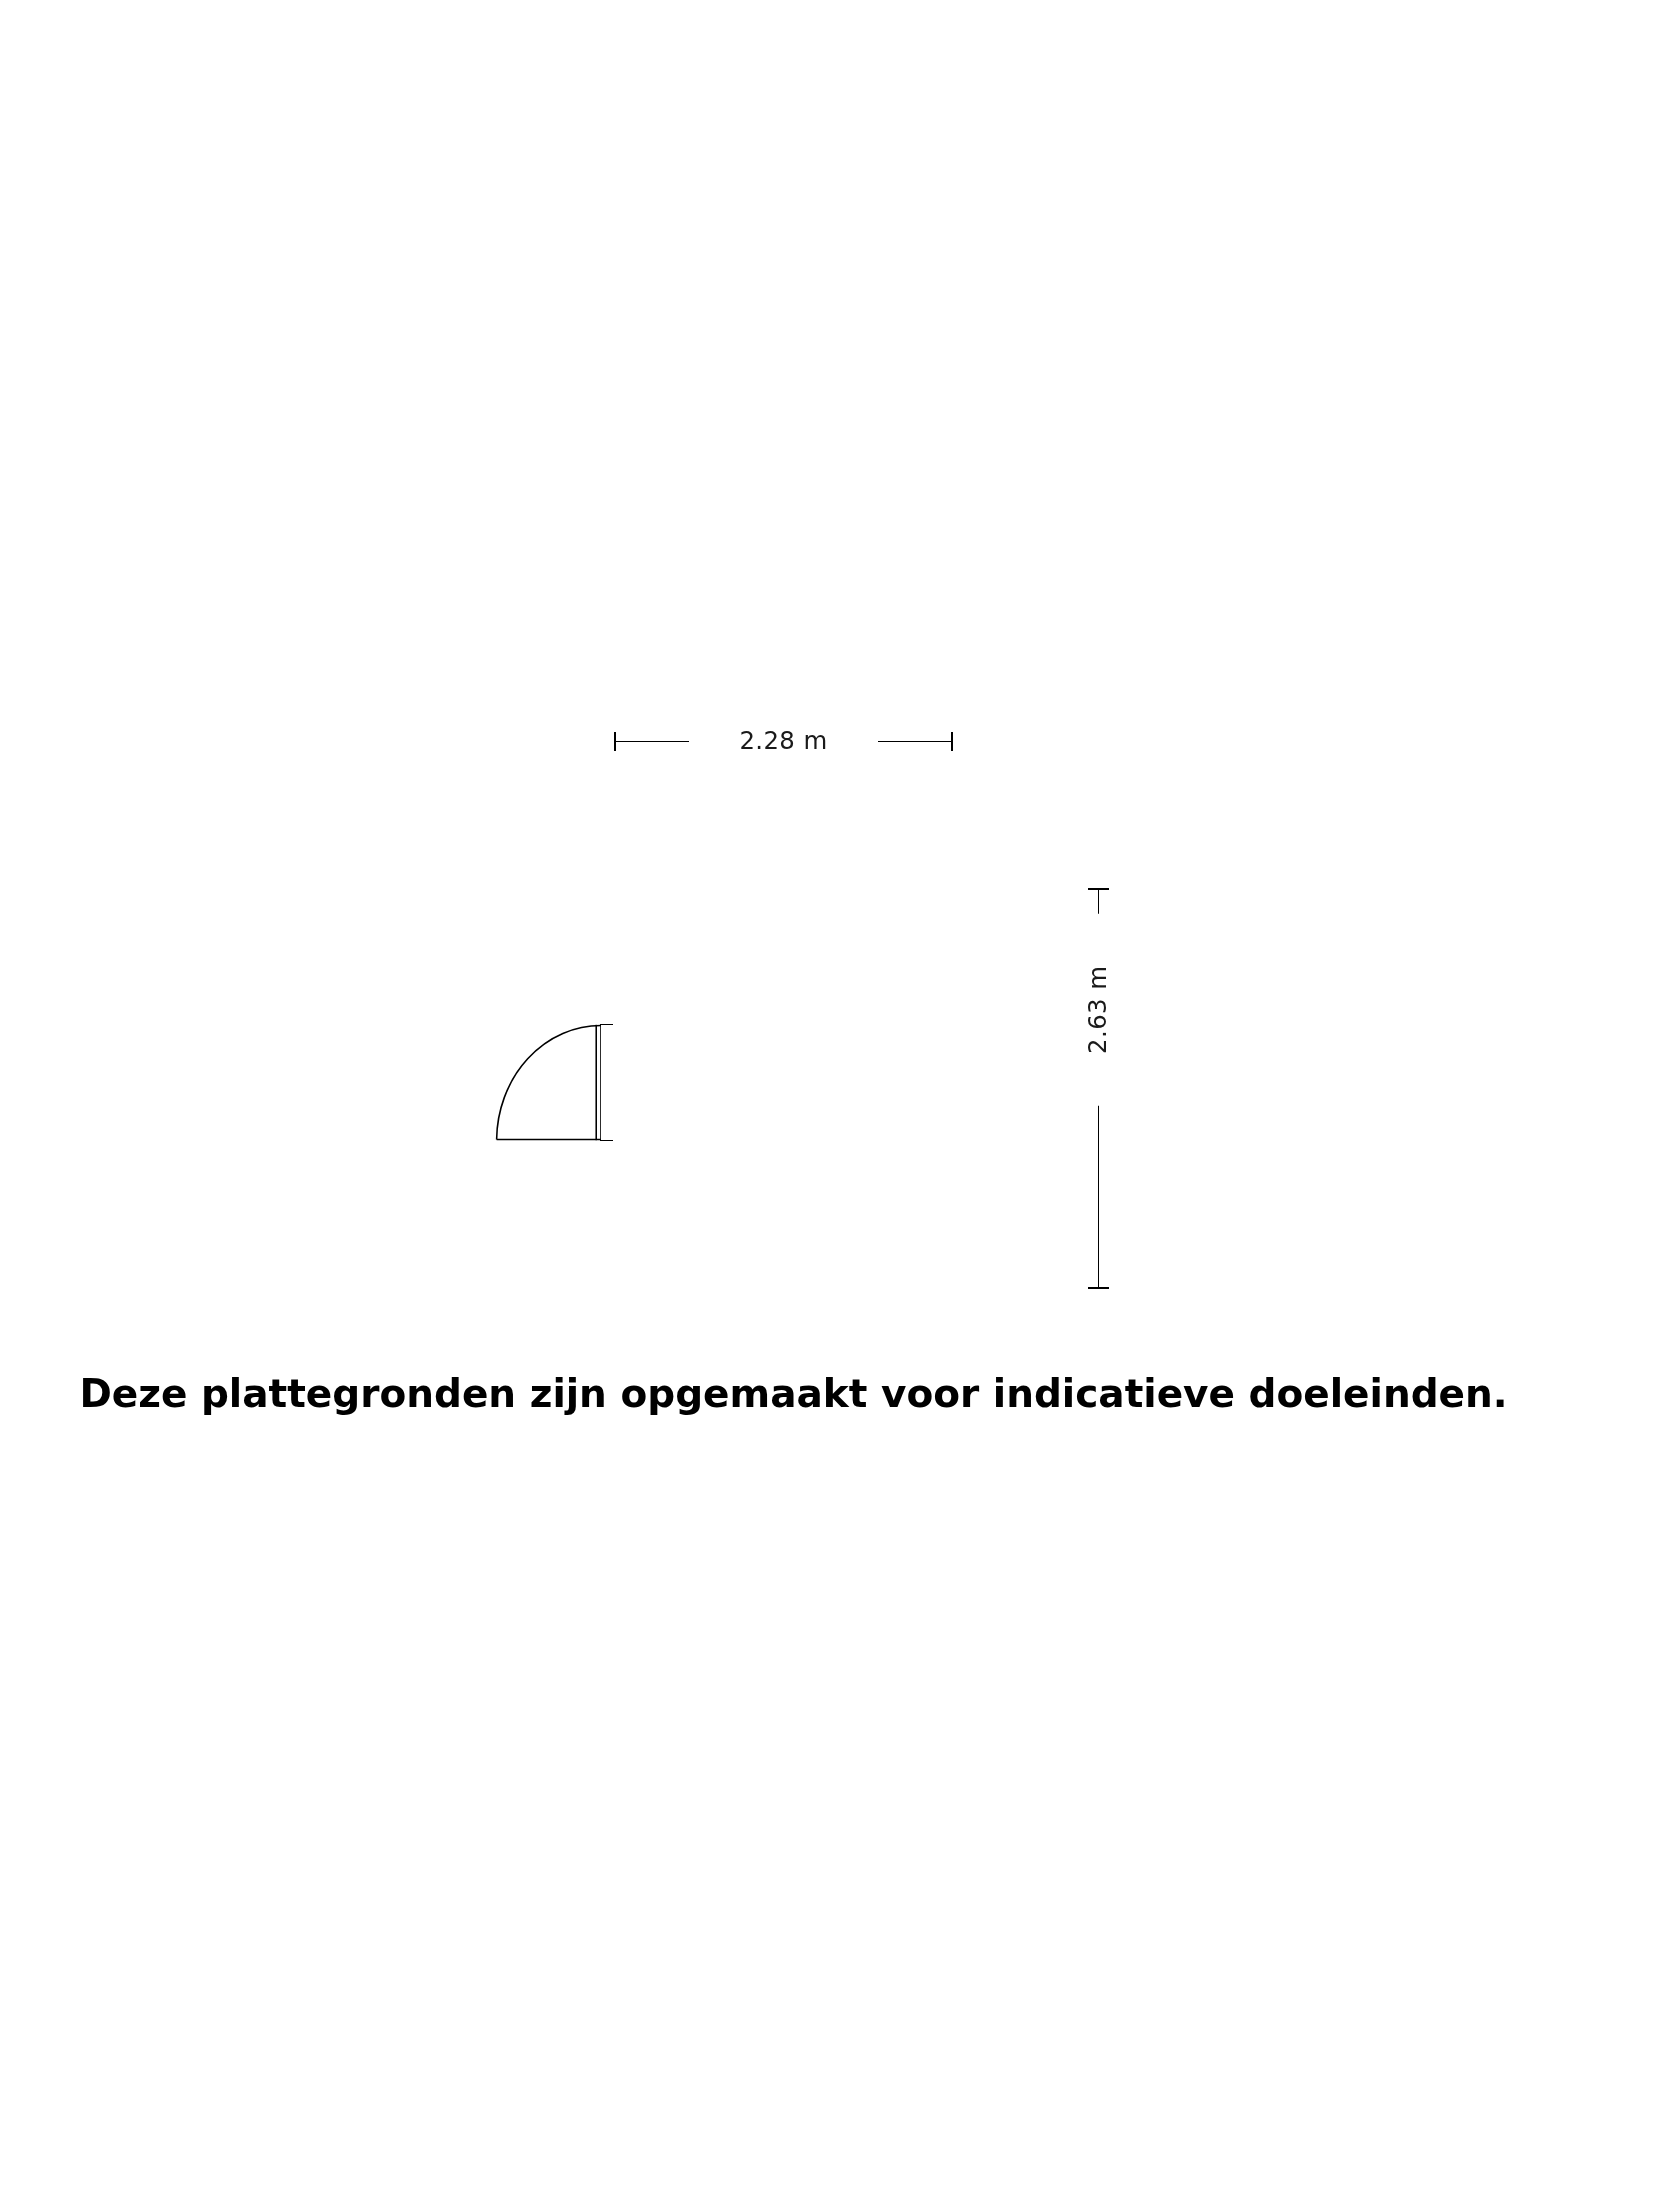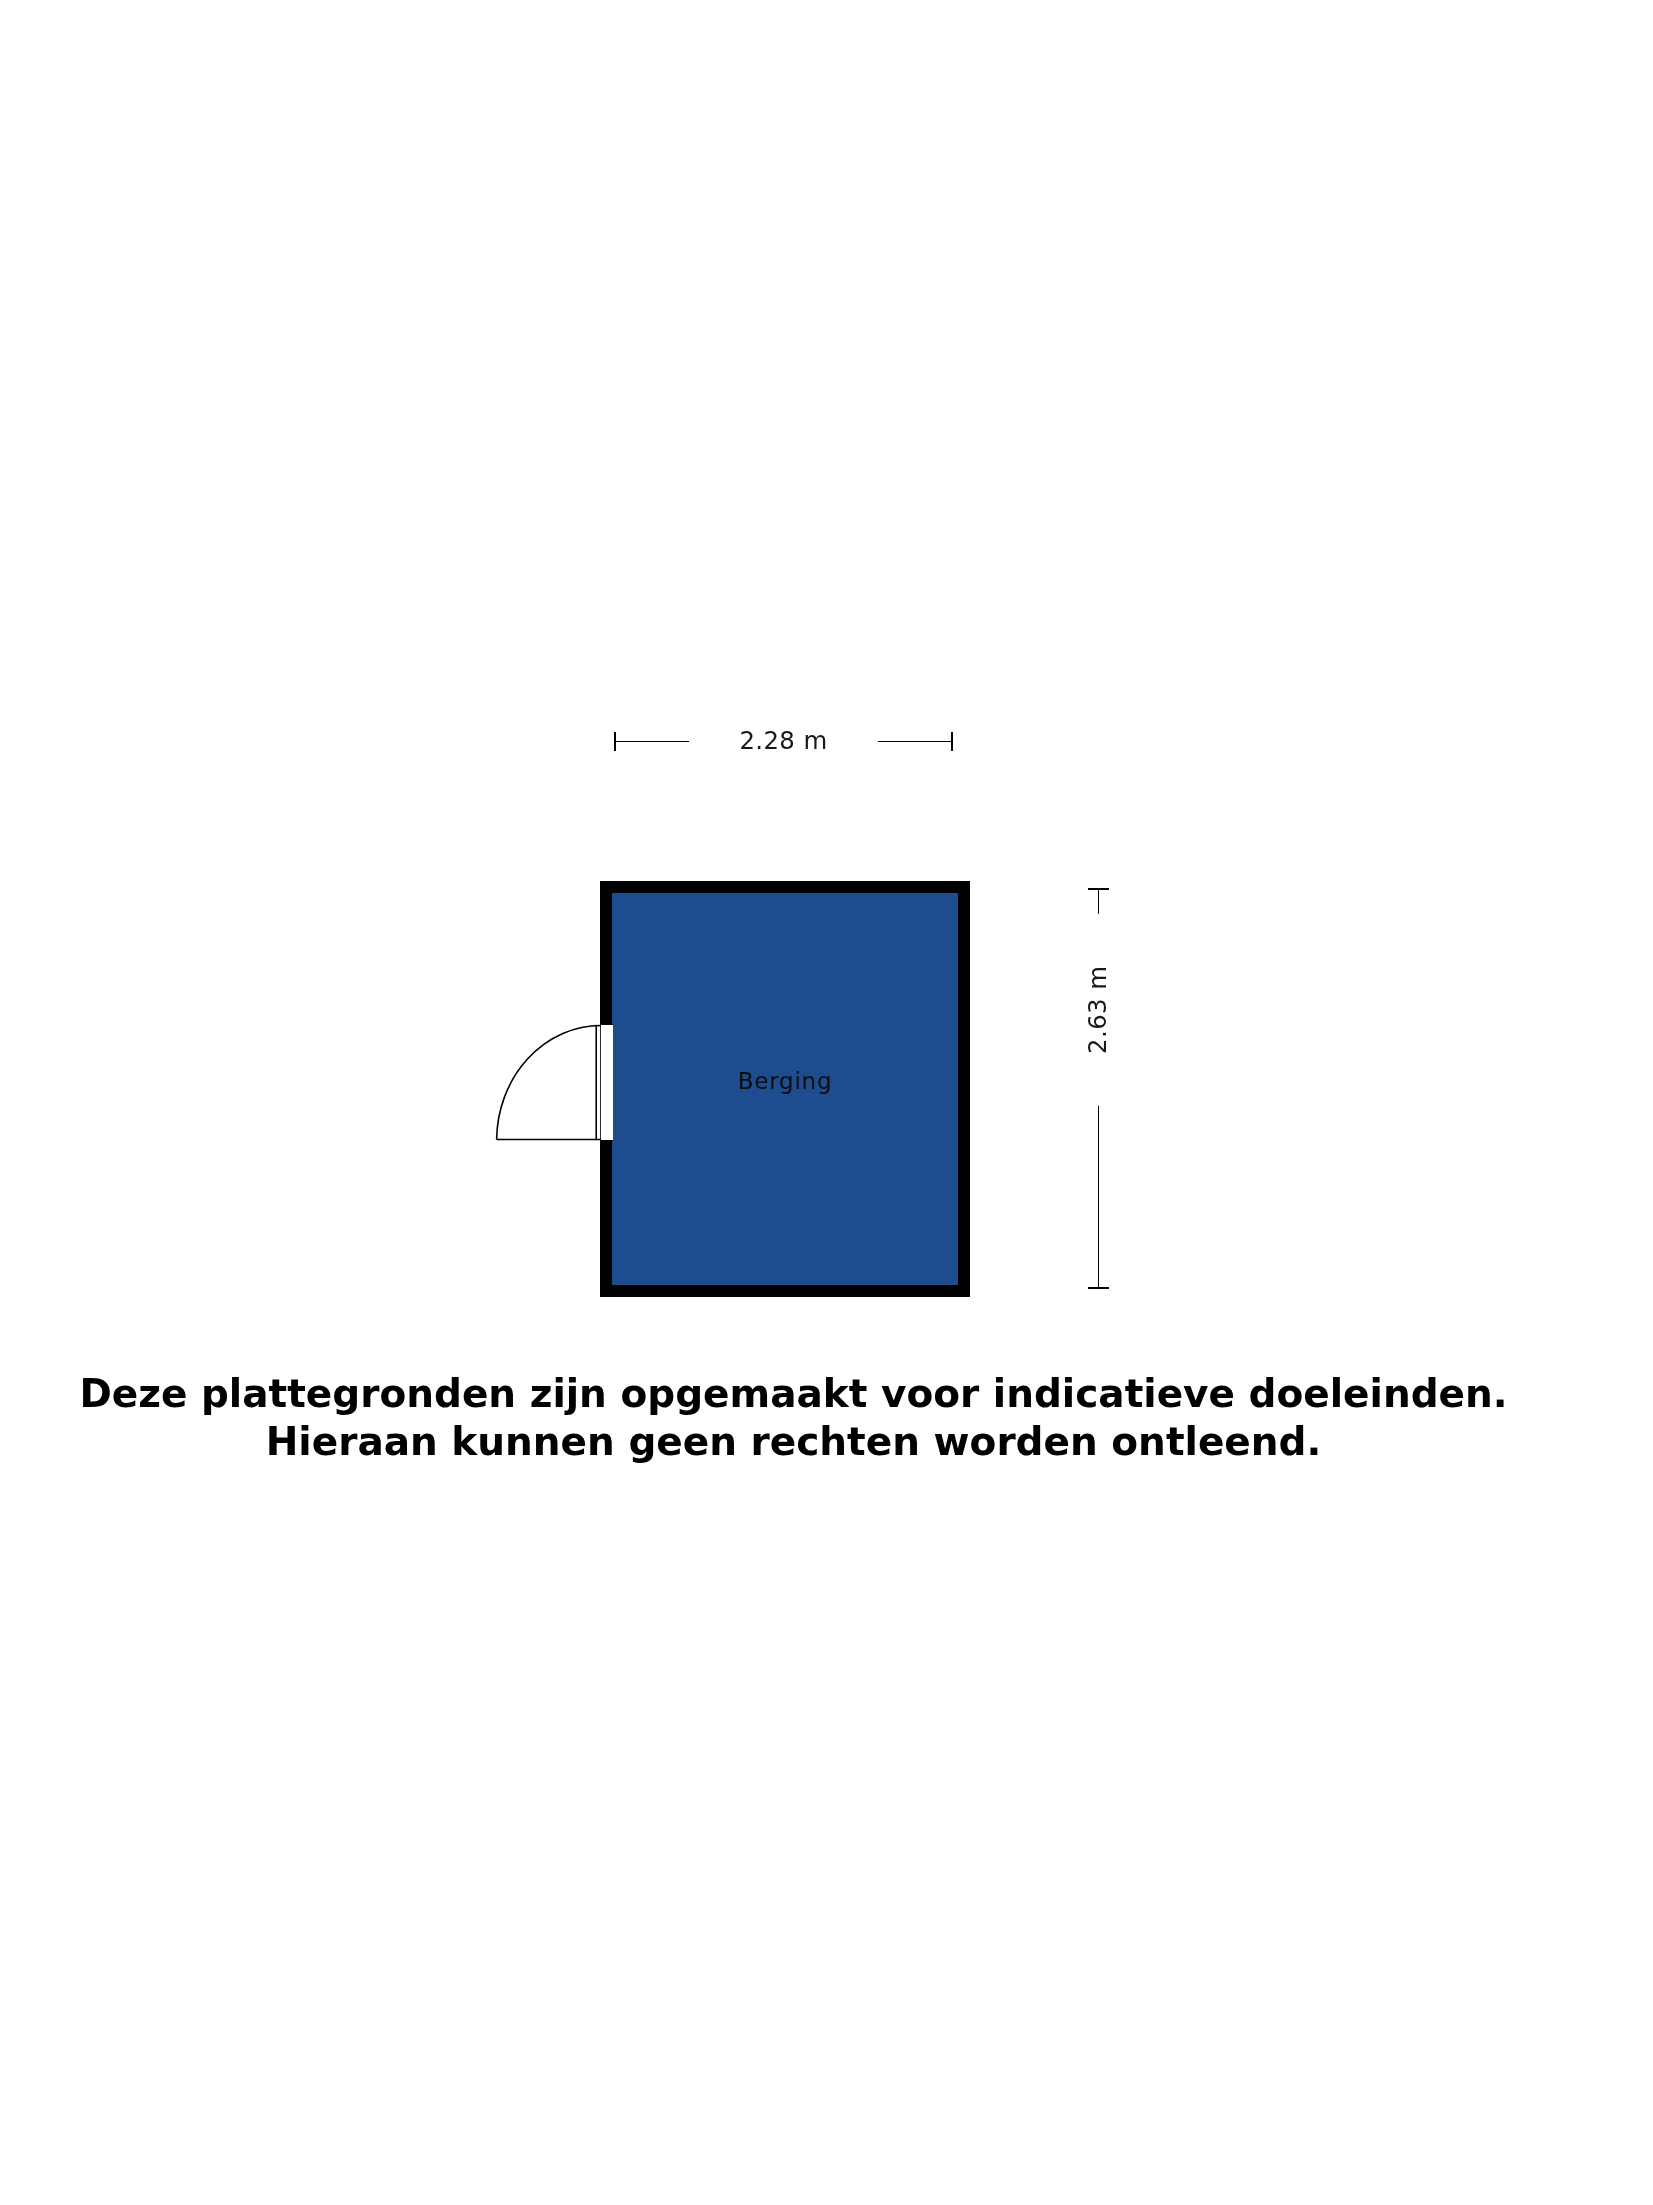--- a/index.html
+++ b/index.html
@@ -173,24 +173,20 @@
 
 <div id="plan-stage">
 
   <div id="dim-top">
     <div class="rule"></div>
     <div class="cap-l"></div>
     <div class="cap-r"></div>
     <div class="label">2.28 m</div>
   </div>
 
-  <div id="room-berging">
-    <div class="interior"></div>
-    <div class="room-label">Berging</div>
-  </div>
 
   <div id="door-opening"></div>
   <div id="door-leaf">
     <svg width="106" height="117" viewBox="0 0 134 148" xmlns="http://www.w3.org/2000/svg">
       <path d="M134 2 A 132 146 0 0 0 2 146" fill="none" stroke="#000000" stroke-width="2"></path>
       <line x1="2" y1="146" x2="134" y2="146" stroke="#000000" stroke-width="2"></line>
       <line x1="128" y1="1" x2="128" y2="147" stroke="#000000" stroke-width="2"></line>
       <line x1="134" y1="1" x2="134" y2="147" stroke="#000000" stroke-width="2"></line>
     </svg>
   </div>
@@ -199,15 +195,14 @@
     <div class="rule"></div>
     <div class="cap-t"></div>
     <div class="cap-b"></div>
     <div class="label">2.63 m</div>
   </div>
 
 </div>
 
 <div id="disclaimer">
   <span class="line">Deze plattegronden zijn opgemaakt voor indicatieve doeleinden.</span>
-  <span class="line">Hieraan kunnen geen rechten worden ontleend.</span>
 </div>
 
 
 </body></html>

